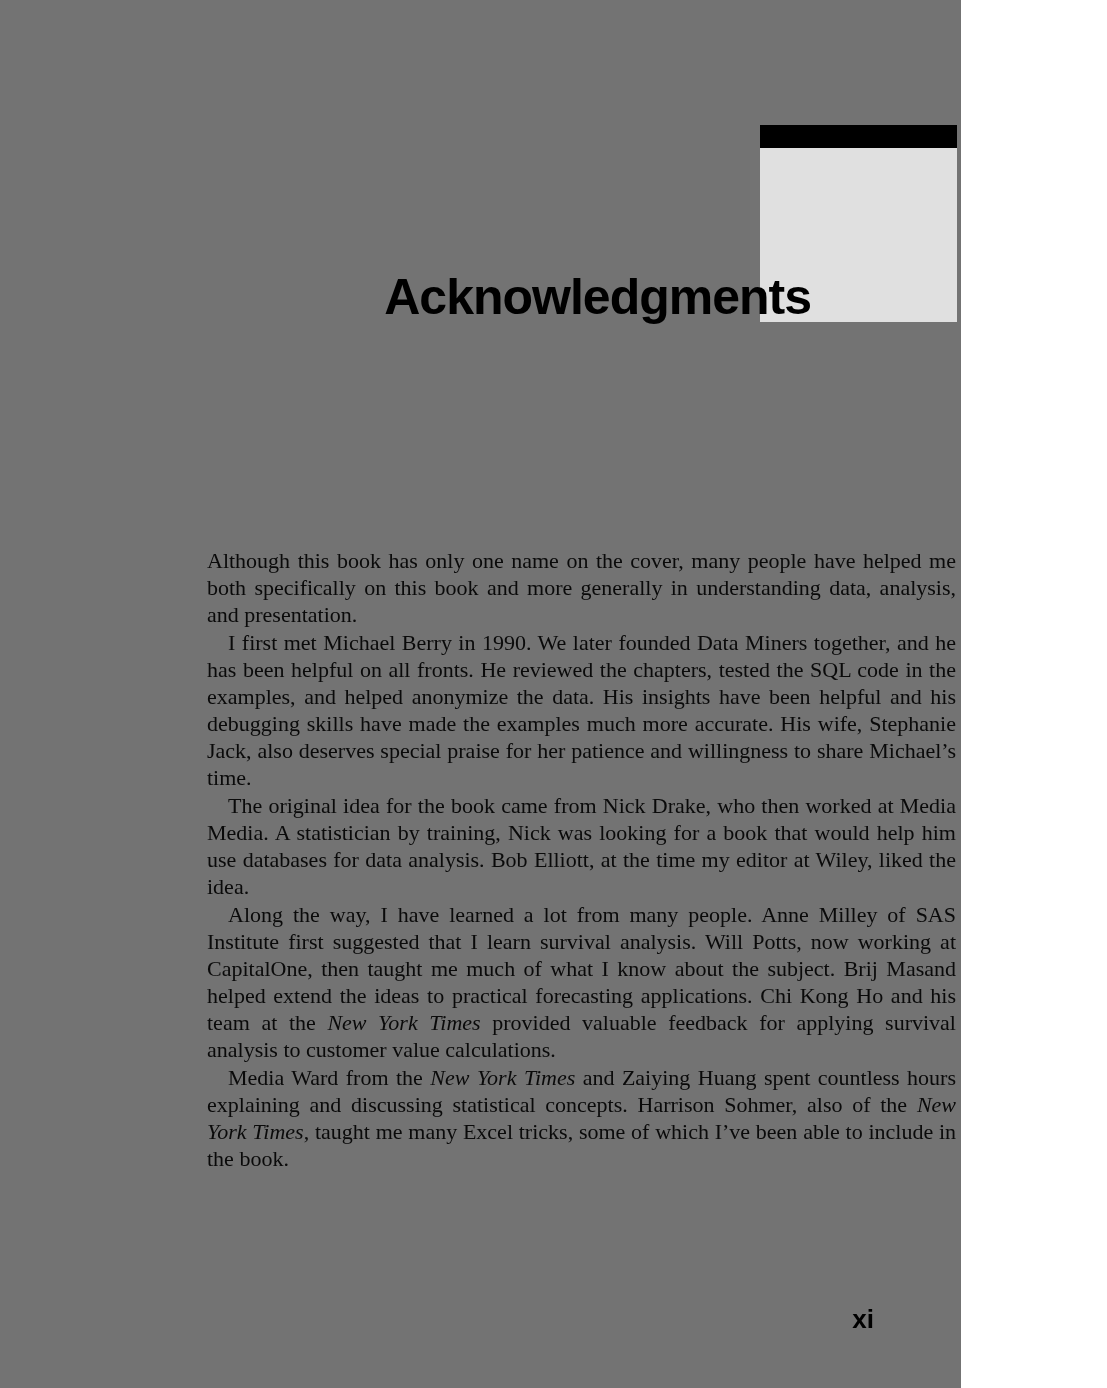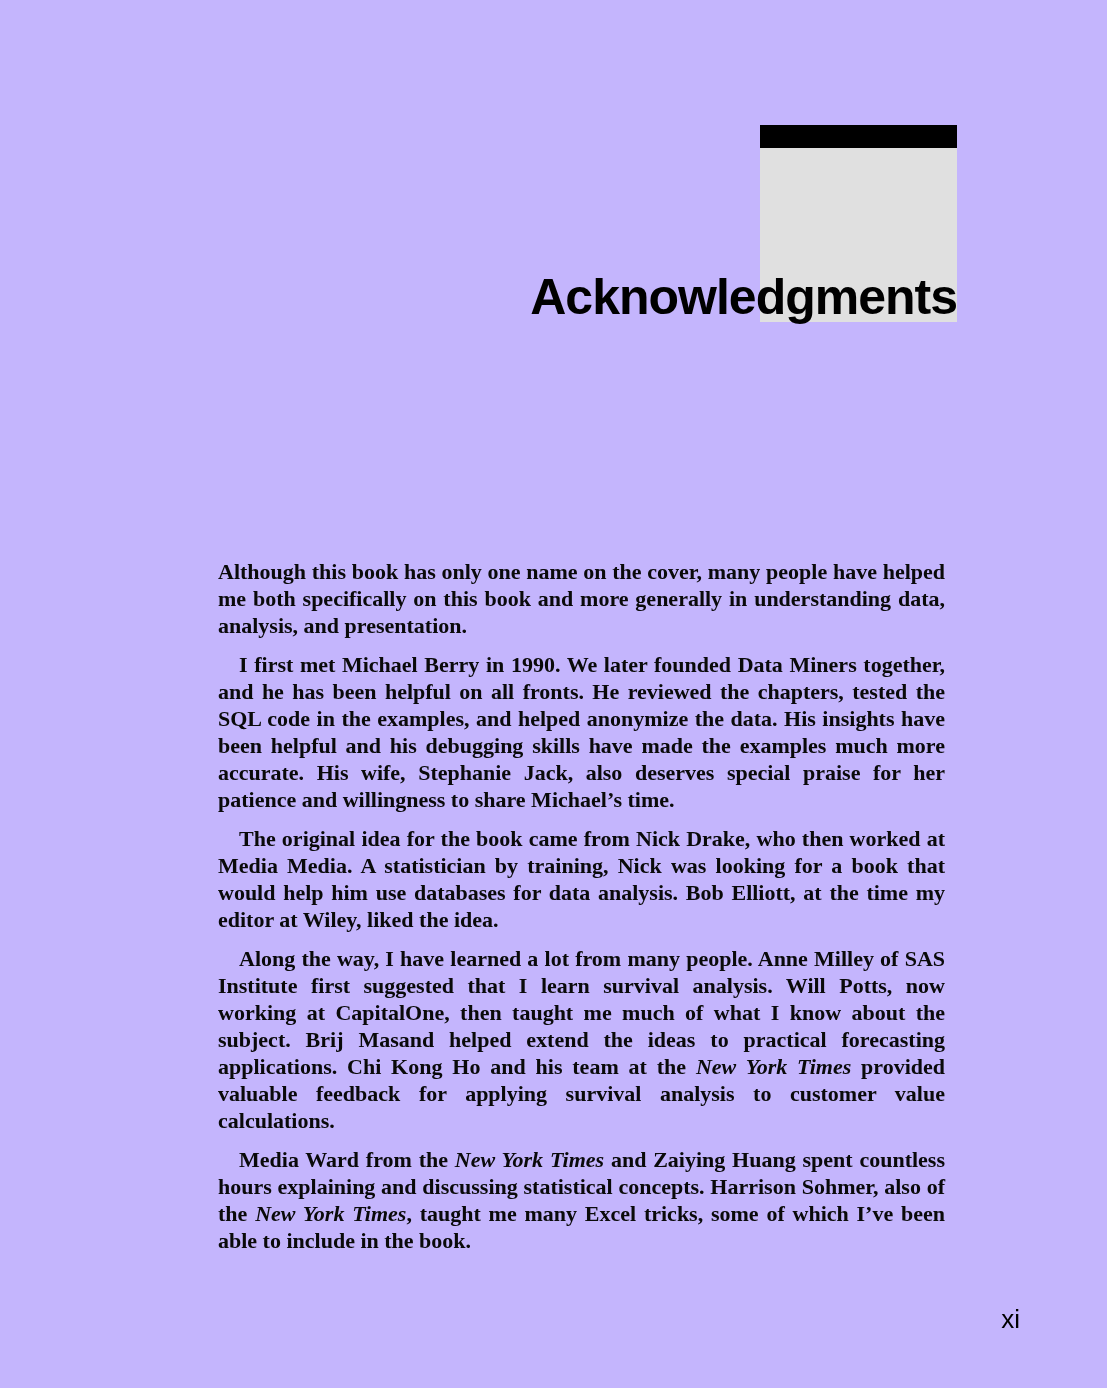--- a/index.html
+++ b/index.html
@@ -2,23 +2,23 @@
 <html><head>
 <meta charset="utf-8">
 <style>
   html, body {
     margin: 0;
     padding: 0;
     background: #ffffff;
   }
   .page {
     position: relative;
-    width: 1107px;
+    width: 961px;
     height: 1388px;
-    background: #c4b5fd;
+    background: #737373;
     overflow: hidden;
   }
   .corner-bar {
     position: absolute;
     left: 760px;
     top: 125px;
     width: 197px;
     height: 23px;
   }
   .corner-box {
@@ -47,36 +47,35 @@
     left: 206px;
     top: 546px;
     width: 751px;
     font-family: "Liberation Serif", serif;
     font-size: 22px;
     line-height: 27px;
     color: #0a0a0a;
     text-align: justify;
   }
   .body-text p {
-    margin: 12px;
+    margin: 1px;
     padding: 0;
-    font-weight: bold;
   }
   .body-text p.indent {
     text-indent: 21px;
   }
   .body-text em {
     font-style: italic;
   }
   .page-number {
     position: absolute;
     top: 1306px;
     right: 87px;
     font-family: "Liberation Sans", sans-serif;
-    font-weight: normal;
+    font-weight: bold;
     font-size: 26px;
     line-height: 1;
     color: #000000;
   }
 </style>
 </head>
 <body>
 
 <div class="page">
 

